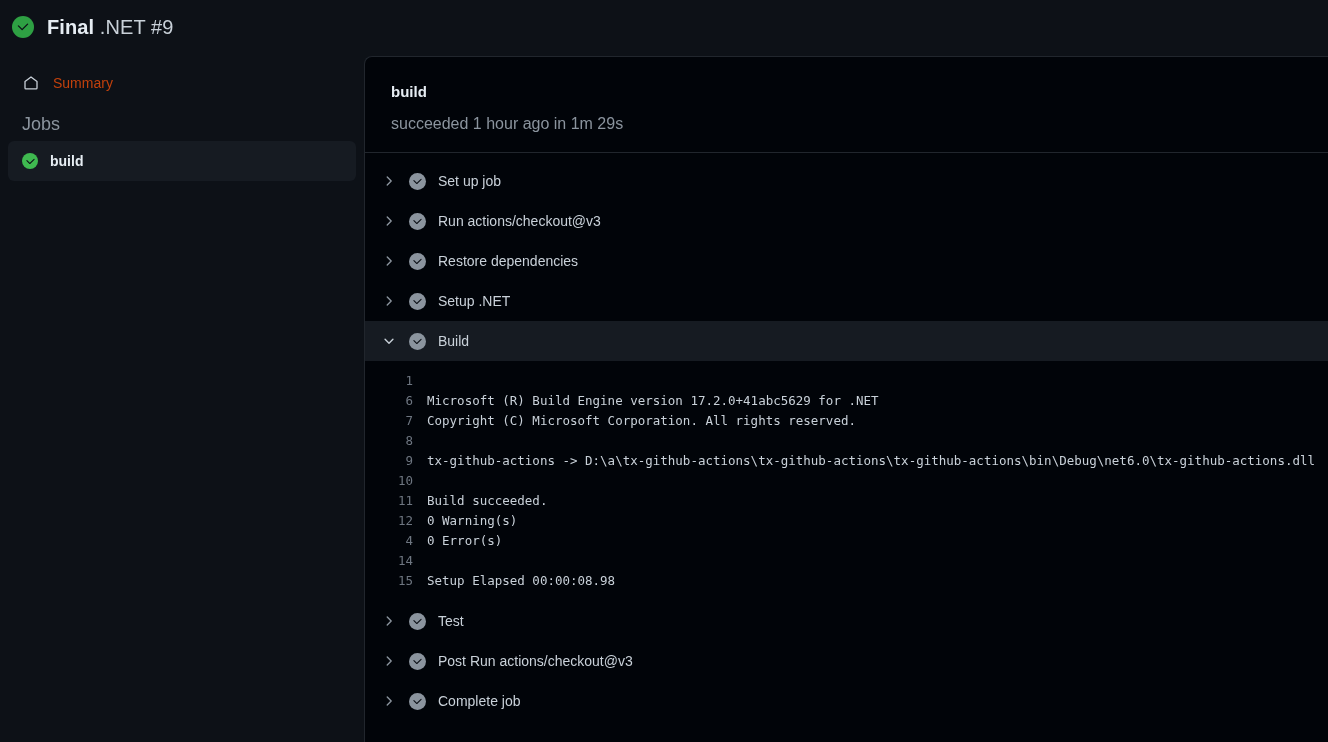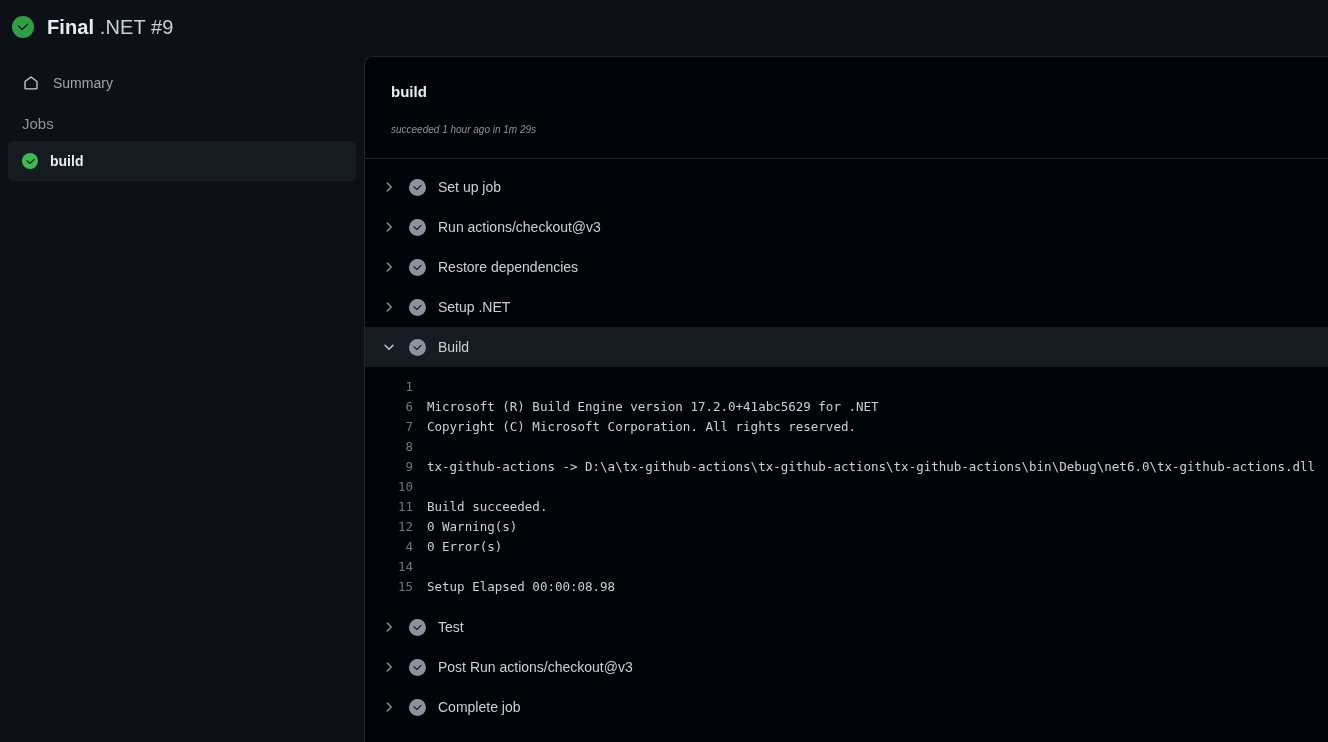--- a/index.html
+++ b/index.html
@@ -48,28 +48,28 @@
   }
   .side-row {
     display: flex;
     align-items: center;
     gap: 14px;
     height: 36px;
     margin: 0 8px;
     padding: 0 14px;
     border-radius: 6px;
     font-size: 14px;
-    color: #a3a3a3;
+    color: #c2410c;
     cursor: pointer;
   }
   .side-row.summary { margin-bottom: 14px; }
   .side-icon { width: 17px; height: 17px; flex: none; display: flex; align-items: center; justify-content: center; }
   .side-icon svg { display: block; }
   .jobs-label {
-    font-size: 15px;
+    font-size: 18px;
     color: #8b949e;
     padding: 0 22px;
     margin-bottom: 8px;
     line-height: 18px;
   }
   .job-row {
     display: flex; align-items: center; gap: 12px;
     height: 40px;
     margin: 0 8px;
     padding: 0 14px;
@@ -103,25 +103,24 @@
     padding: 24px 0 18px 26px;
     border-bottom: 1px solid #21262d;
   }
   .panel-title {
     font-size: 15px;
     font-weight: 700;
     color: #e6edf3;
     line-height: 22px;
   }
   .panel-sub {
-    font-size: 10px;
+    font-size: 16px;
     color: #8b949e;
     line-height: 20px;
-    margin-top: 17px;
-    font-style: italic;
+    margin-top: 11px;
   }
 
   
   .steps { padding-top: 8px; }
   .step-row {
     display: flex;
     align-items: center;
     gap: 12px;
     height: 40px;
     padding-left: 16px;

